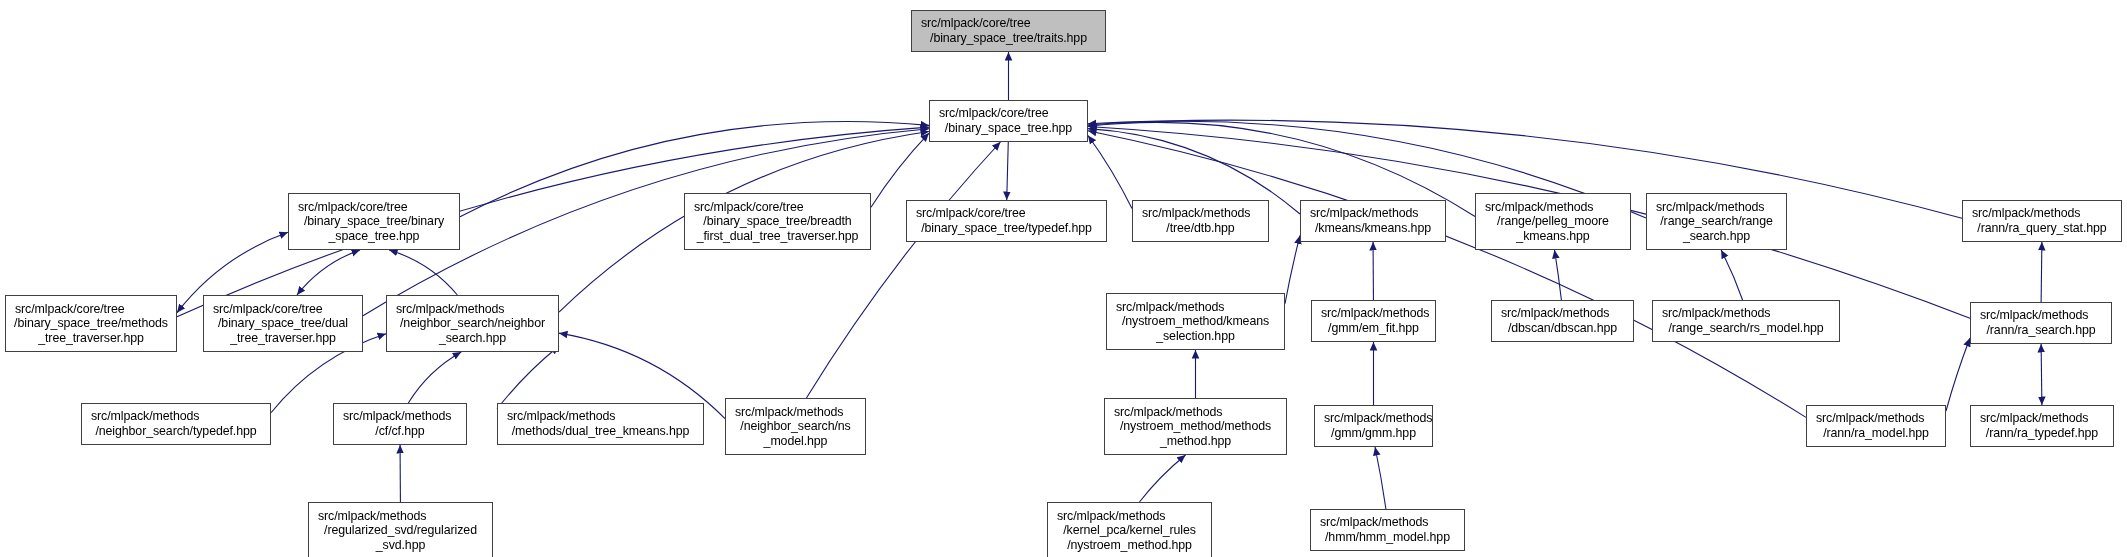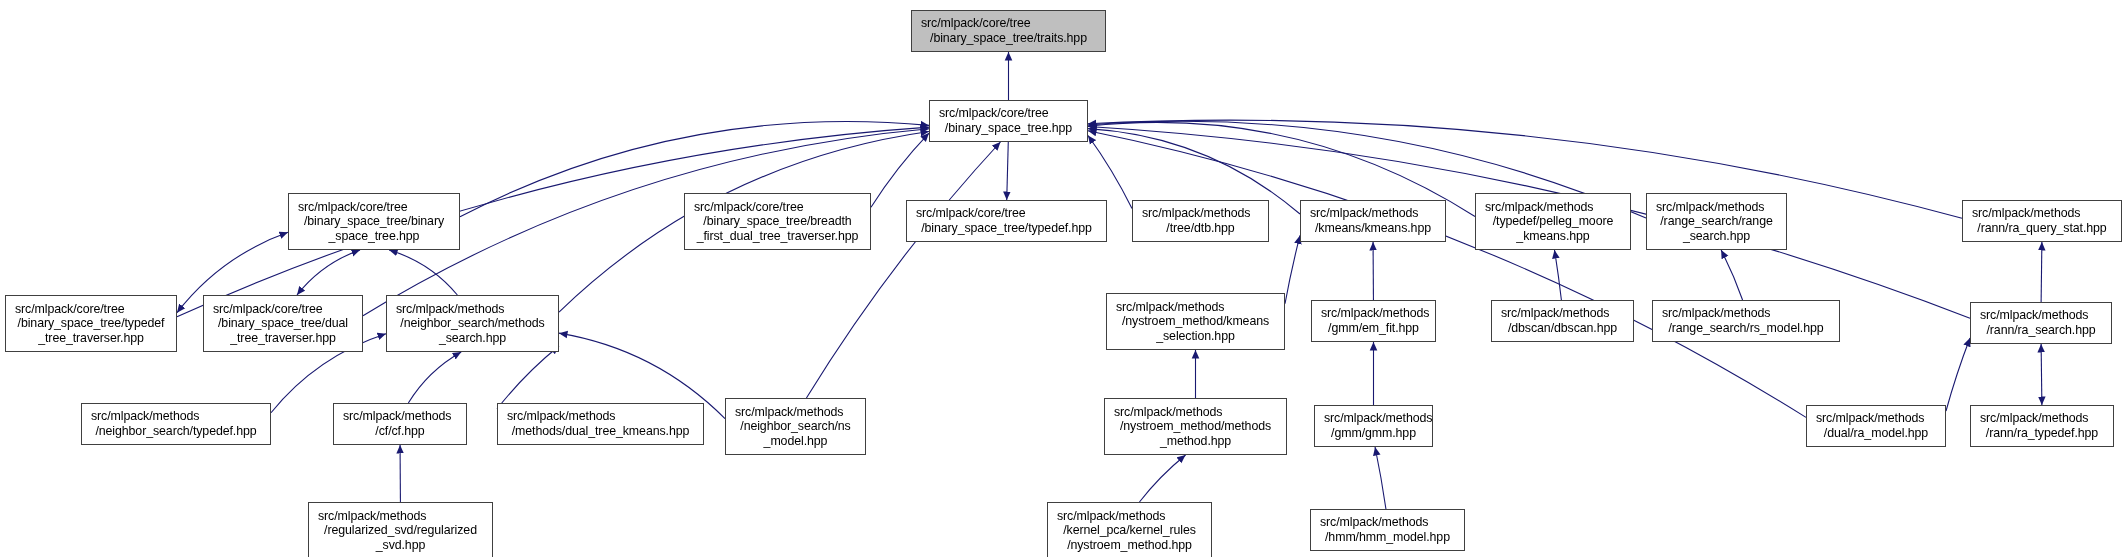--- a/index.html
+++ b/index.html
@@ -97,35 +97,35 @@
       <path d="M1946,403 Q1956.2,365.9 1970,330" stroke="#191970" stroke-width="1.1" fill="none" marker-end="url(#ah-end)"></path>
       <path d="M2041.88786407767,397 Q2041.6,366.5 2041.11213592233,336" stroke="#191970" stroke-width="1.1" fill="none" marker-end="url(#ah-end)" marker-start="url(#ah-start)"></path>
     </svg>
 <div class="node root" style="left: 911px; top: 2px; width: 195px; height: 42px;"><span class="ln l0">src/mlpack/core/tree</span><span class="ln">/binary_space_tree/traits.hpp</span></div>
     <div class="node" style="left: 929px; top: 92px; width: 159px; height: 42px;"><span class="ln l0">src/mlpack/core/tree</span><span class="ln">/binary_space_tree.hpp</span></div>
     <div class="node" style="left: 288px; top: 185px; width: 172px; height: 57px;"><span class="ln l0">src/mlpack/core/tree</span><span class="ln">/binary_space_tree/binary</span><span class="ln">_space_tree.hpp</span></div>
     <div class="node" style="left: 684px; top: 185px; width: 187px; height: 57px;"><span class="ln l0">src/mlpack/core/tree</span><span class="ln">/binary_space_tree/breadth</span><span class="ln">_first_dual_tree_traverser.hpp</span></div>
     <div class="node" style="left: 906px; top: 192px; width: 201px; height: 42px;"><span class="ln l0">src/mlpack/core/tree</span><span class="ln">/binary_space_tree/typedef.hpp</span></div>
     <div class="node" style="left: 1132px; top: 192px; width: 137px; height: 42px;"><span class="ln l0">src/mlpack/methods</span><span class="ln">/tree/dtb.hpp</span></div>
     <div class="node" style="left: 1300px; top: 192px; width: 146px; height: 42px;"><span class="ln l0">src/mlpack/methods</span><span class="ln">/kmeans/kmeans.hpp</span></div>
-    <div class="node" style="left: 1475px; top: 185px; width: 156px; height: 57px;"><span class="ln l0">src/mlpack/methods</span><span class="ln">/typedef/pelleg_moore</span><span class="ln">_kmeans.hpp</span></div>
+    <div class="node" style="left: 1475px; top: 185px; width: 156px; height: 57px;"><span class="ln l0">src/mlpack/methods</span><span class="ln">/range/pelleg_moore</span><span class="ln">_kmeans.hpp</span></div>
     <div class="node" style="left: 1646px; top: 185px; width: 141px; height: 57px;"><span class="ln l0">src/mlpack/methods</span><span class="ln">/range_search/range</span><span class="ln">_search.hpp</span></div>
     <div class="node" style="left: 1962px; top: 192px; width: 160px; height: 42px;"><span class="ln l0">src/mlpack/methods</span><span class="ln">/rann/ra_query_stat.hpp</span></div>
-    <div class="node" style="left: 5px; top: 287px; width: 172px; height: 57px;"><span class="ln l0">src/mlpack/core/tree</span><span class="ln">/binary_space_tree/typedef</span><span class="ln">_tree_traverser.hpp</span></div>
+    <div class="node" style="left: 5px; top: 287px; width: 172px; height: 57px;"><span class="ln l0">src/mlpack/core/tree</span><span class="ln">/binary_space_tree/methods</span><span class="ln">_tree_traverser.hpp</span></div>
     <div class="node" style="left: 203px; top: 287px; width: 160px; height: 57px;"><span class="ln l0">src/mlpack/core/tree</span><span class="ln">/binary_space_tree/dual</span><span class="ln">_tree_traverser.hpp</span></div>
-    <div class="node" style="left: 386px; top: 287px; width: 173px; height: 57px;"><span class="ln l0">src/mlpack/methods</span><span class="ln">/neighbor_search/methods</span><span class="ln">_search.hpp</span></div>
+    <div class="node" style="left: 386px; top: 287px; width: 173px; height: 57px;"><span class="ln l0">src/mlpack/methods</span><span class="ln">/neighbor_search/neighbor</span><span class="ln">_search.hpp</span></div>
     <div class="node" style="left: 1106px; top: 285px; width: 179px; height: 57px;"><span class="ln l0">src/mlpack/methods</span><span class="ln">/nystroem_method/kmeans</span><span class="ln">_selection.hpp</span></div>
     <div class="node" style="left: 1311px; top: 292px; width: 125px; height: 42px;"><span class="ln l0">src/mlpack/methods</span><span class="ln">/gmm/em_fit.hpp</span></div>
     <div class="node" style="left: 1491px; top: 292px; width: 143px; height: 42px;"><span class="ln l0">src/mlpack/methods</span><span class="ln">/dbscan/dbscan.hpp</span></div>
     <div class="node" style="left: 1652px; top: 292px; width: 188px; height: 42px;"><span class="ln l0">src/mlpack/methods</span><span class="ln">/range_search/rs_model.hpp</span></div>
     <div class="node" style="left: 1970px; top: 294px; width: 142px; height: 42px;"><span class="ln l0">src/mlpack/methods</span><span class="ln">/rann/ra_search.hpp</span></div>
     <div class="node" style="left: 81px; top: 395px; width: 190px; height: 42px;"><span class="ln l0">src/mlpack/methods</span><span class="ln">/neighbor_search/typedef.hpp</span></div>
     <div class="node" style="left: 333px; top: 395px; width: 134px; height: 42px;"><span class="ln l0">src/mlpack/methods</span><span class="ln">/cf/cf.hpp</span></div>
     <div class="node" style="left: 497px; top: 395px; width: 207px; height: 42px;"><span class="ln l0">src/mlpack/methods</span><span class="ln">/methods/dual_tree_kmeans.hpp</span></div>
     <div class="node" style="left: 725px; top: 390px; width: 141px; height: 57px;"><span class="ln l0">src/mlpack/methods</span><span class="ln">/neighbor_search/ns</span><span class="ln">_model.hpp</span></div>
     <div class="node" style="left: 1104px; top: 390px; width: 183px; height: 57px;"><span class="ln l0">src/mlpack/methods</span><span class="ln">/nystroem_method/methods</span><span class="ln">_method.hpp</span></div>
     <div class="node" style="left: 1314px; top: 397px; width: 119px; height: 42px;"><span class="ln l0">src/mlpack/methods</span><span class="ln">/gmm/gmm.hpp</span></div>
-    <div class="node" style="left: 1806px; top: 397px; width: 140px; height: 42px;"><span class="ln l0">src/mlpack/methods</span><span class="ln">/dual/ra_model.hpp</span></div>
+    <div class="node" style="left: 1806px; top: 397px; width: 140px; height: 42px;"><span class="ln l0">src/mlpack/methods</span><span class="ln">/rann/ra_model.hpp</span></div>
     <div class="node" style="left: 1970px; top: 397px; width: 144px; height: 42px;"><span class="ln l0">src/mlpack/methods</span><span class="ln">/rann/ra_typedef.hpp</span></div>
     <div class="node" style="left: 308px; top: 494px; width: 185px; height: 57px;"><span class="ln l0">src/mlpack/methods</span><span class="ln">/regularized_svd/regularized</span><span class="ln">_svd.hpp</span></div>
     <div class="node" style="left: 1047px; top: 494px; width: 165px; height: 57px;"><span class="ln l0">src/mlpack/methods</span><span class="ln">/kernel_pca/kernel_rules</span><span class="ln">/nystroem_method.hpp</span></div>
     <div class="node" style="left: 1310px; top: 501px; width: 155px; height: 42px;"><span class="ln l0">src/mlpack/methods</span><span class="ln">/hmm/hmm_model.hpp</span></div>
   </div>
 
 </body></html>

